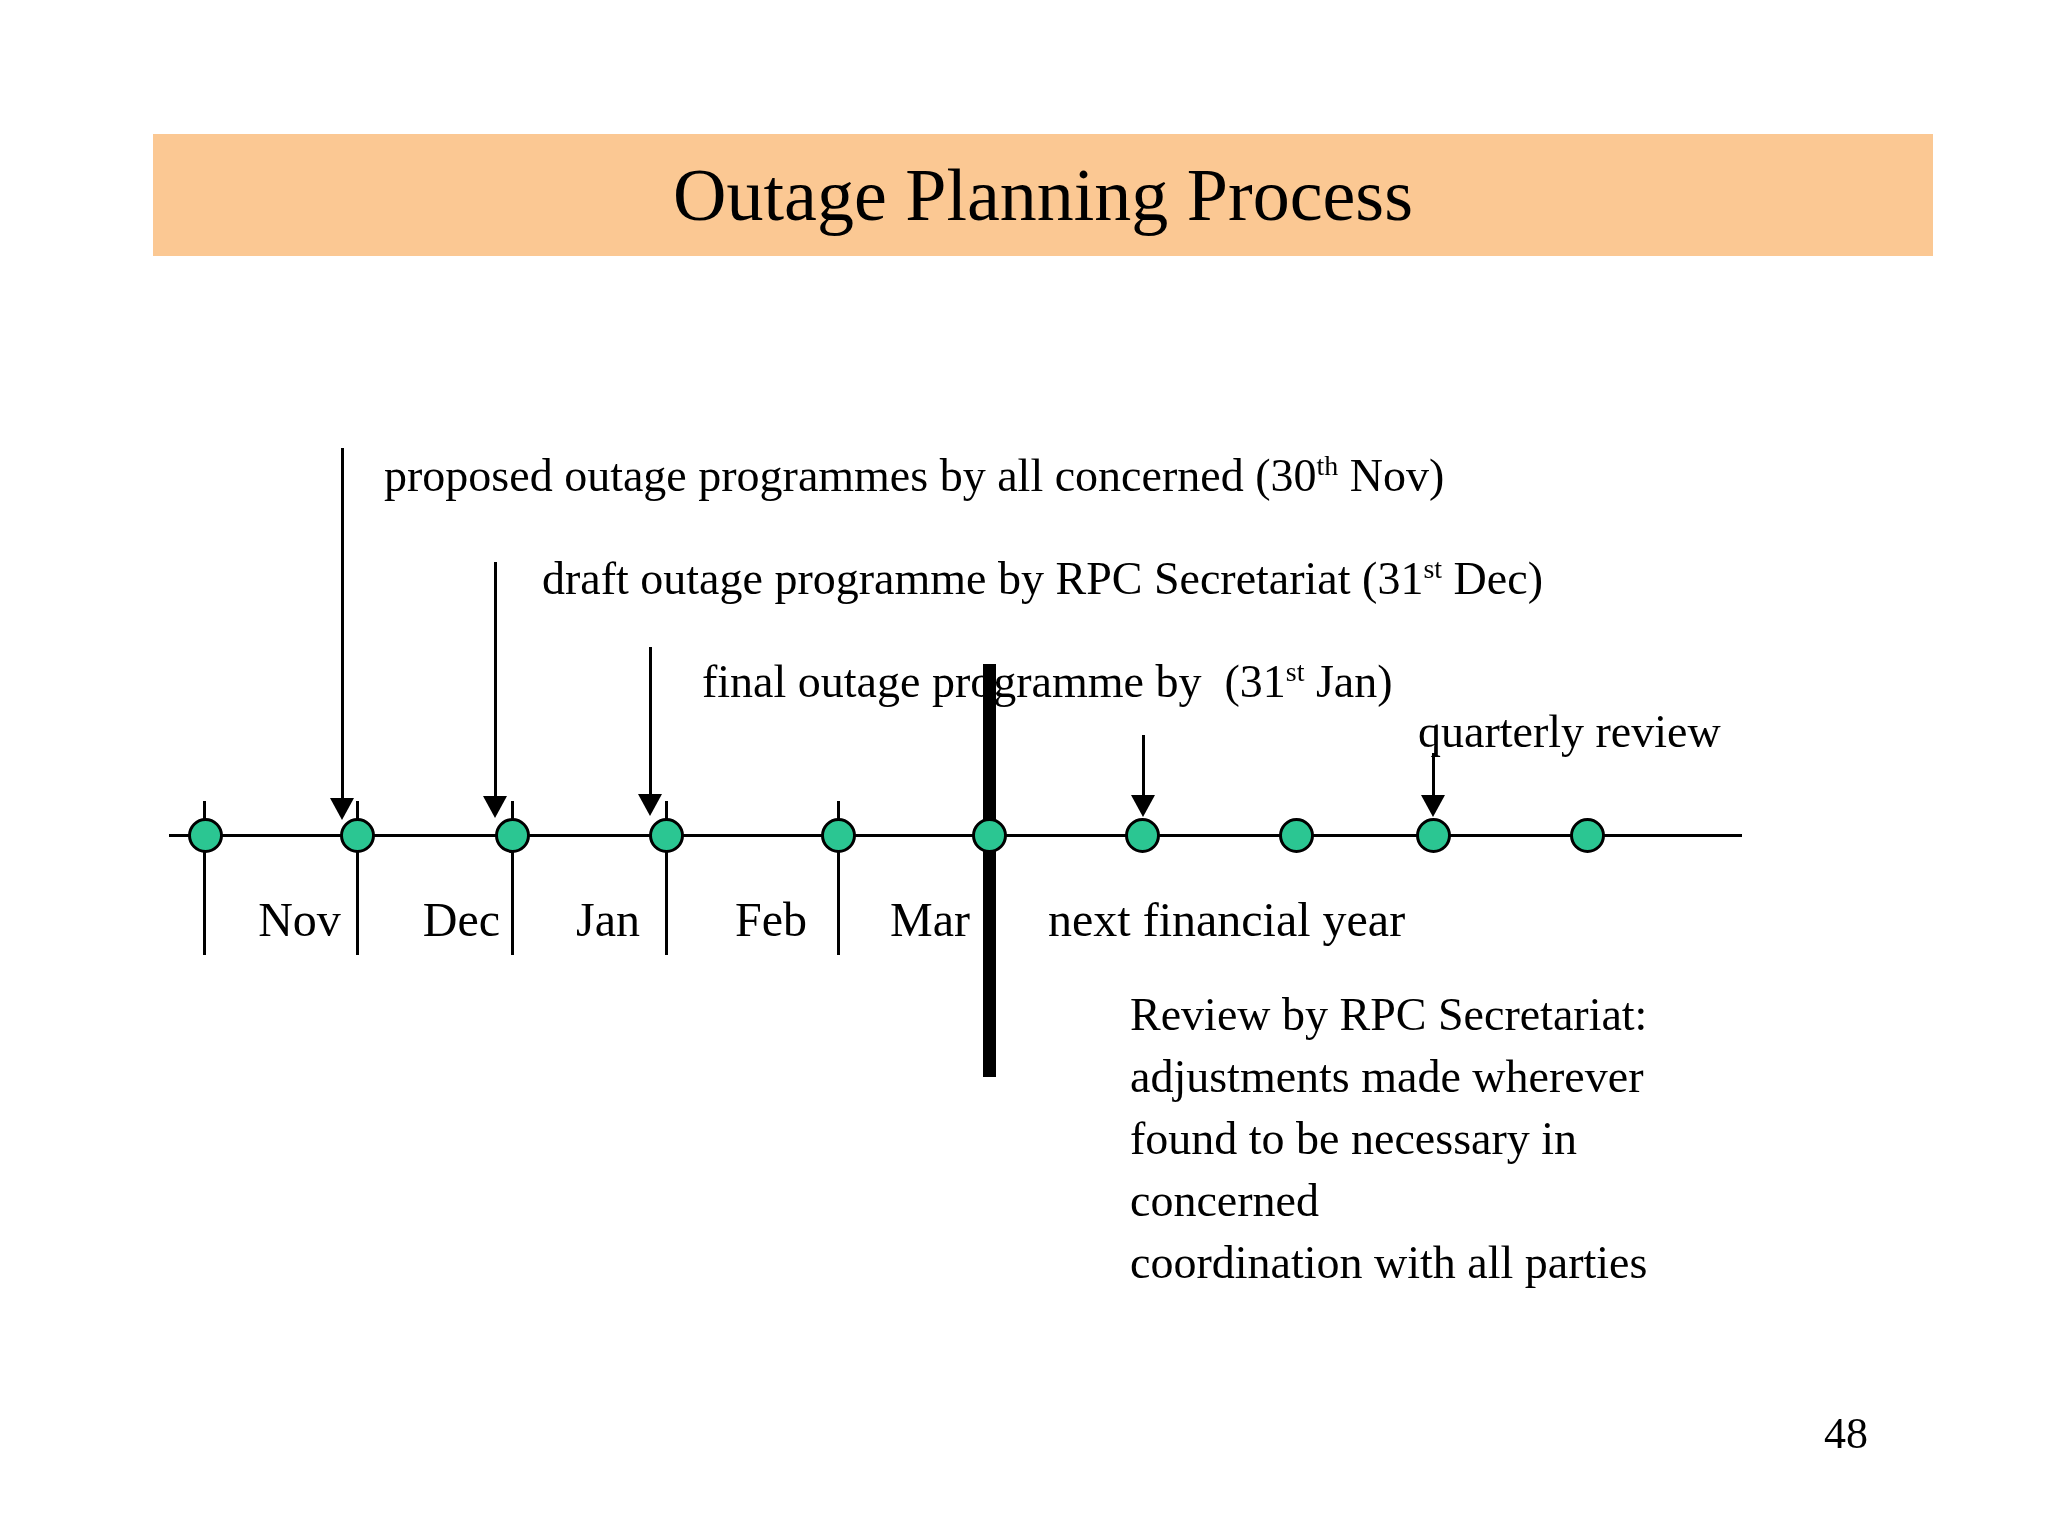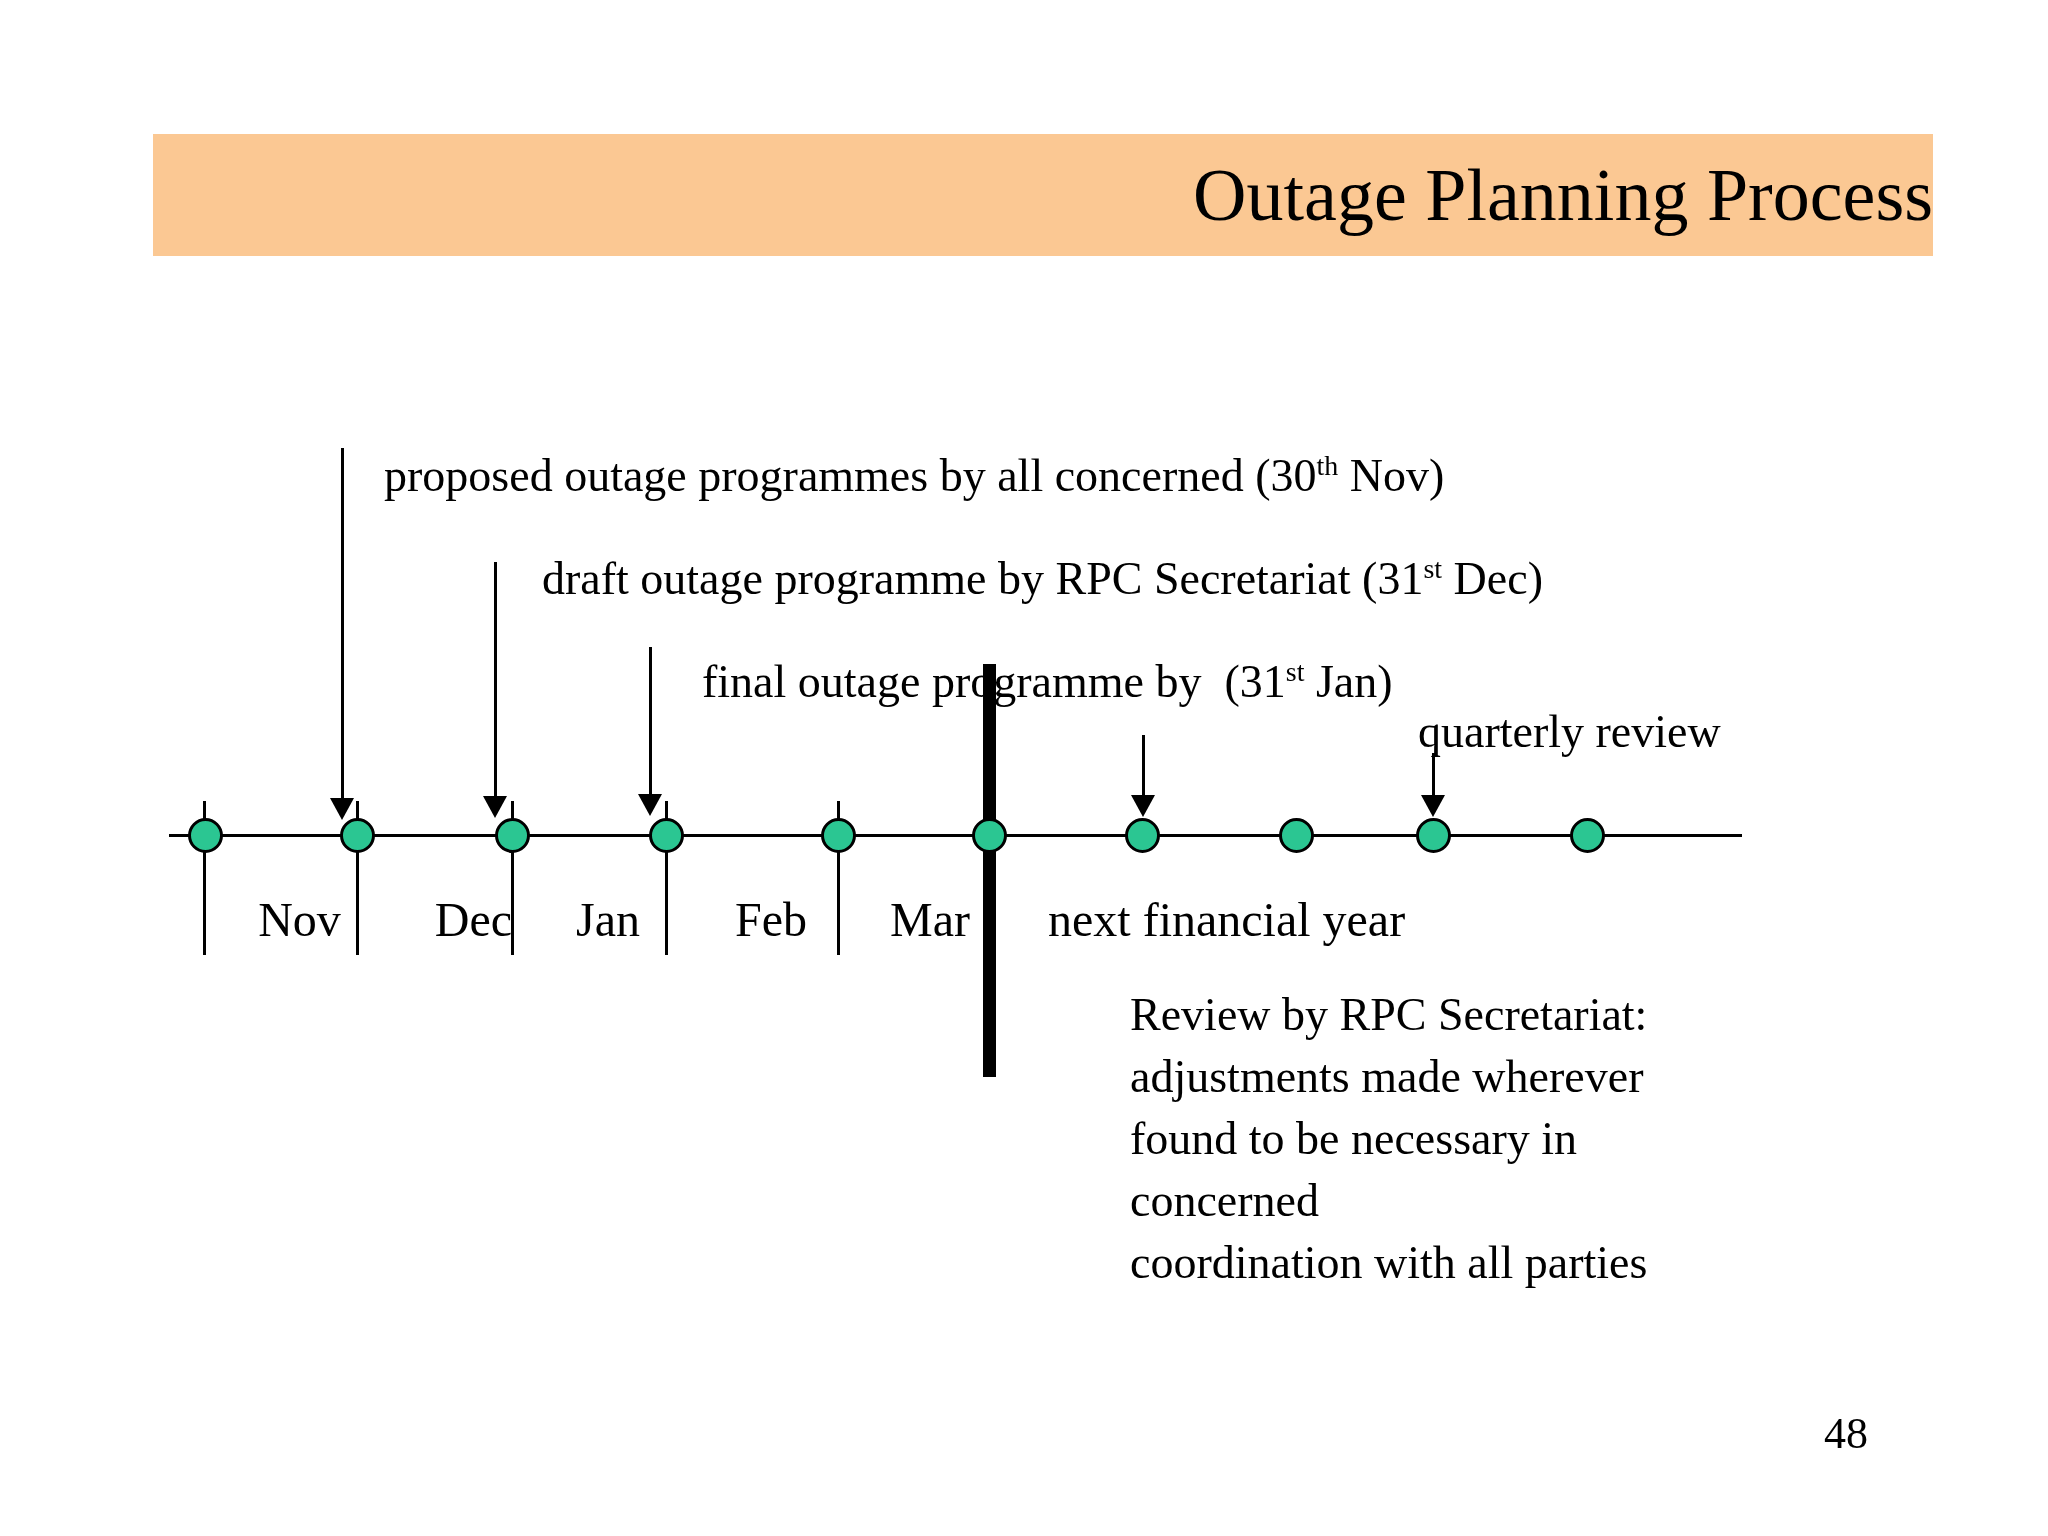--- a/index.html
+++ b/index.html
@@ -10,21 +10,21 @@
     font-family:"Liberation Serif","DejaVu Serif",serif;
     color:#000;
     overflow:hidden;
   }
   .title-banner {
     position:absolute; left:153px; top:134px; width:1780px; height:122px;
     background:var(--banner-bg,#FBC893);
     text-align:center;
   }
   .title-banner .title-text {
-    font-size:74px; line-height:122px; white-space:nowrap;text-align:right;
+    font-size:74px; line-height:122px; white-space:nowrap;
   }
   .annotation {
     position:absolute; font-size:46px; line-height:56px; white-space:pre;
   }
   .annotation sup { font-size:28px; line-height:0; }
   .tl-line {
     position:absolute; left:169px; top:834px; width:1573px; height:3px; background:#000;
   }
   .tick {
     position:absolute; width:3px; top:801px; height:154px; background:#000;
@@ -116,21 +116,21 @@
   <div class="dot" style="left:495px;"></div>
   <div class="dot" style="left:649px;"></div>
   <div class="dot" style="left:821px;"></div>
   <div class="dot" style="left:972px;"></div>
   <div class="dot" style="left:1125px;"></div>
   <div class="dot" style="left:1279px;"></div>
   <div class="dot" style="left:1416px;"></div>
   <div class="dot" style="left:1570px;"></div>
 
   <div class="month-label" style="left:203px; width:153px;">Nov</div>
-  <div class="month-label" style="left:376px; width:155px;">Dec</div>
+  <div class="month-label" style="left:364px; width:155px;">Dec</div>
   <div class="month-label" style="left:511px; width:154px;">Jan</div>
   <div class="month-label" style="left:665px; width:172px;">Feb</div>
   <div class="month-label" style="left:837px; width:146px;">Mar</div>
   <div class="next-year-label">next financial year</div>
 
   <div class="review-note">
     <div class="heading">Review by RPC Secretariat:</div>
     <div>adjustments made wherever</div>
     <div>found to be necessary in</div>
     <div>concerned</div>

